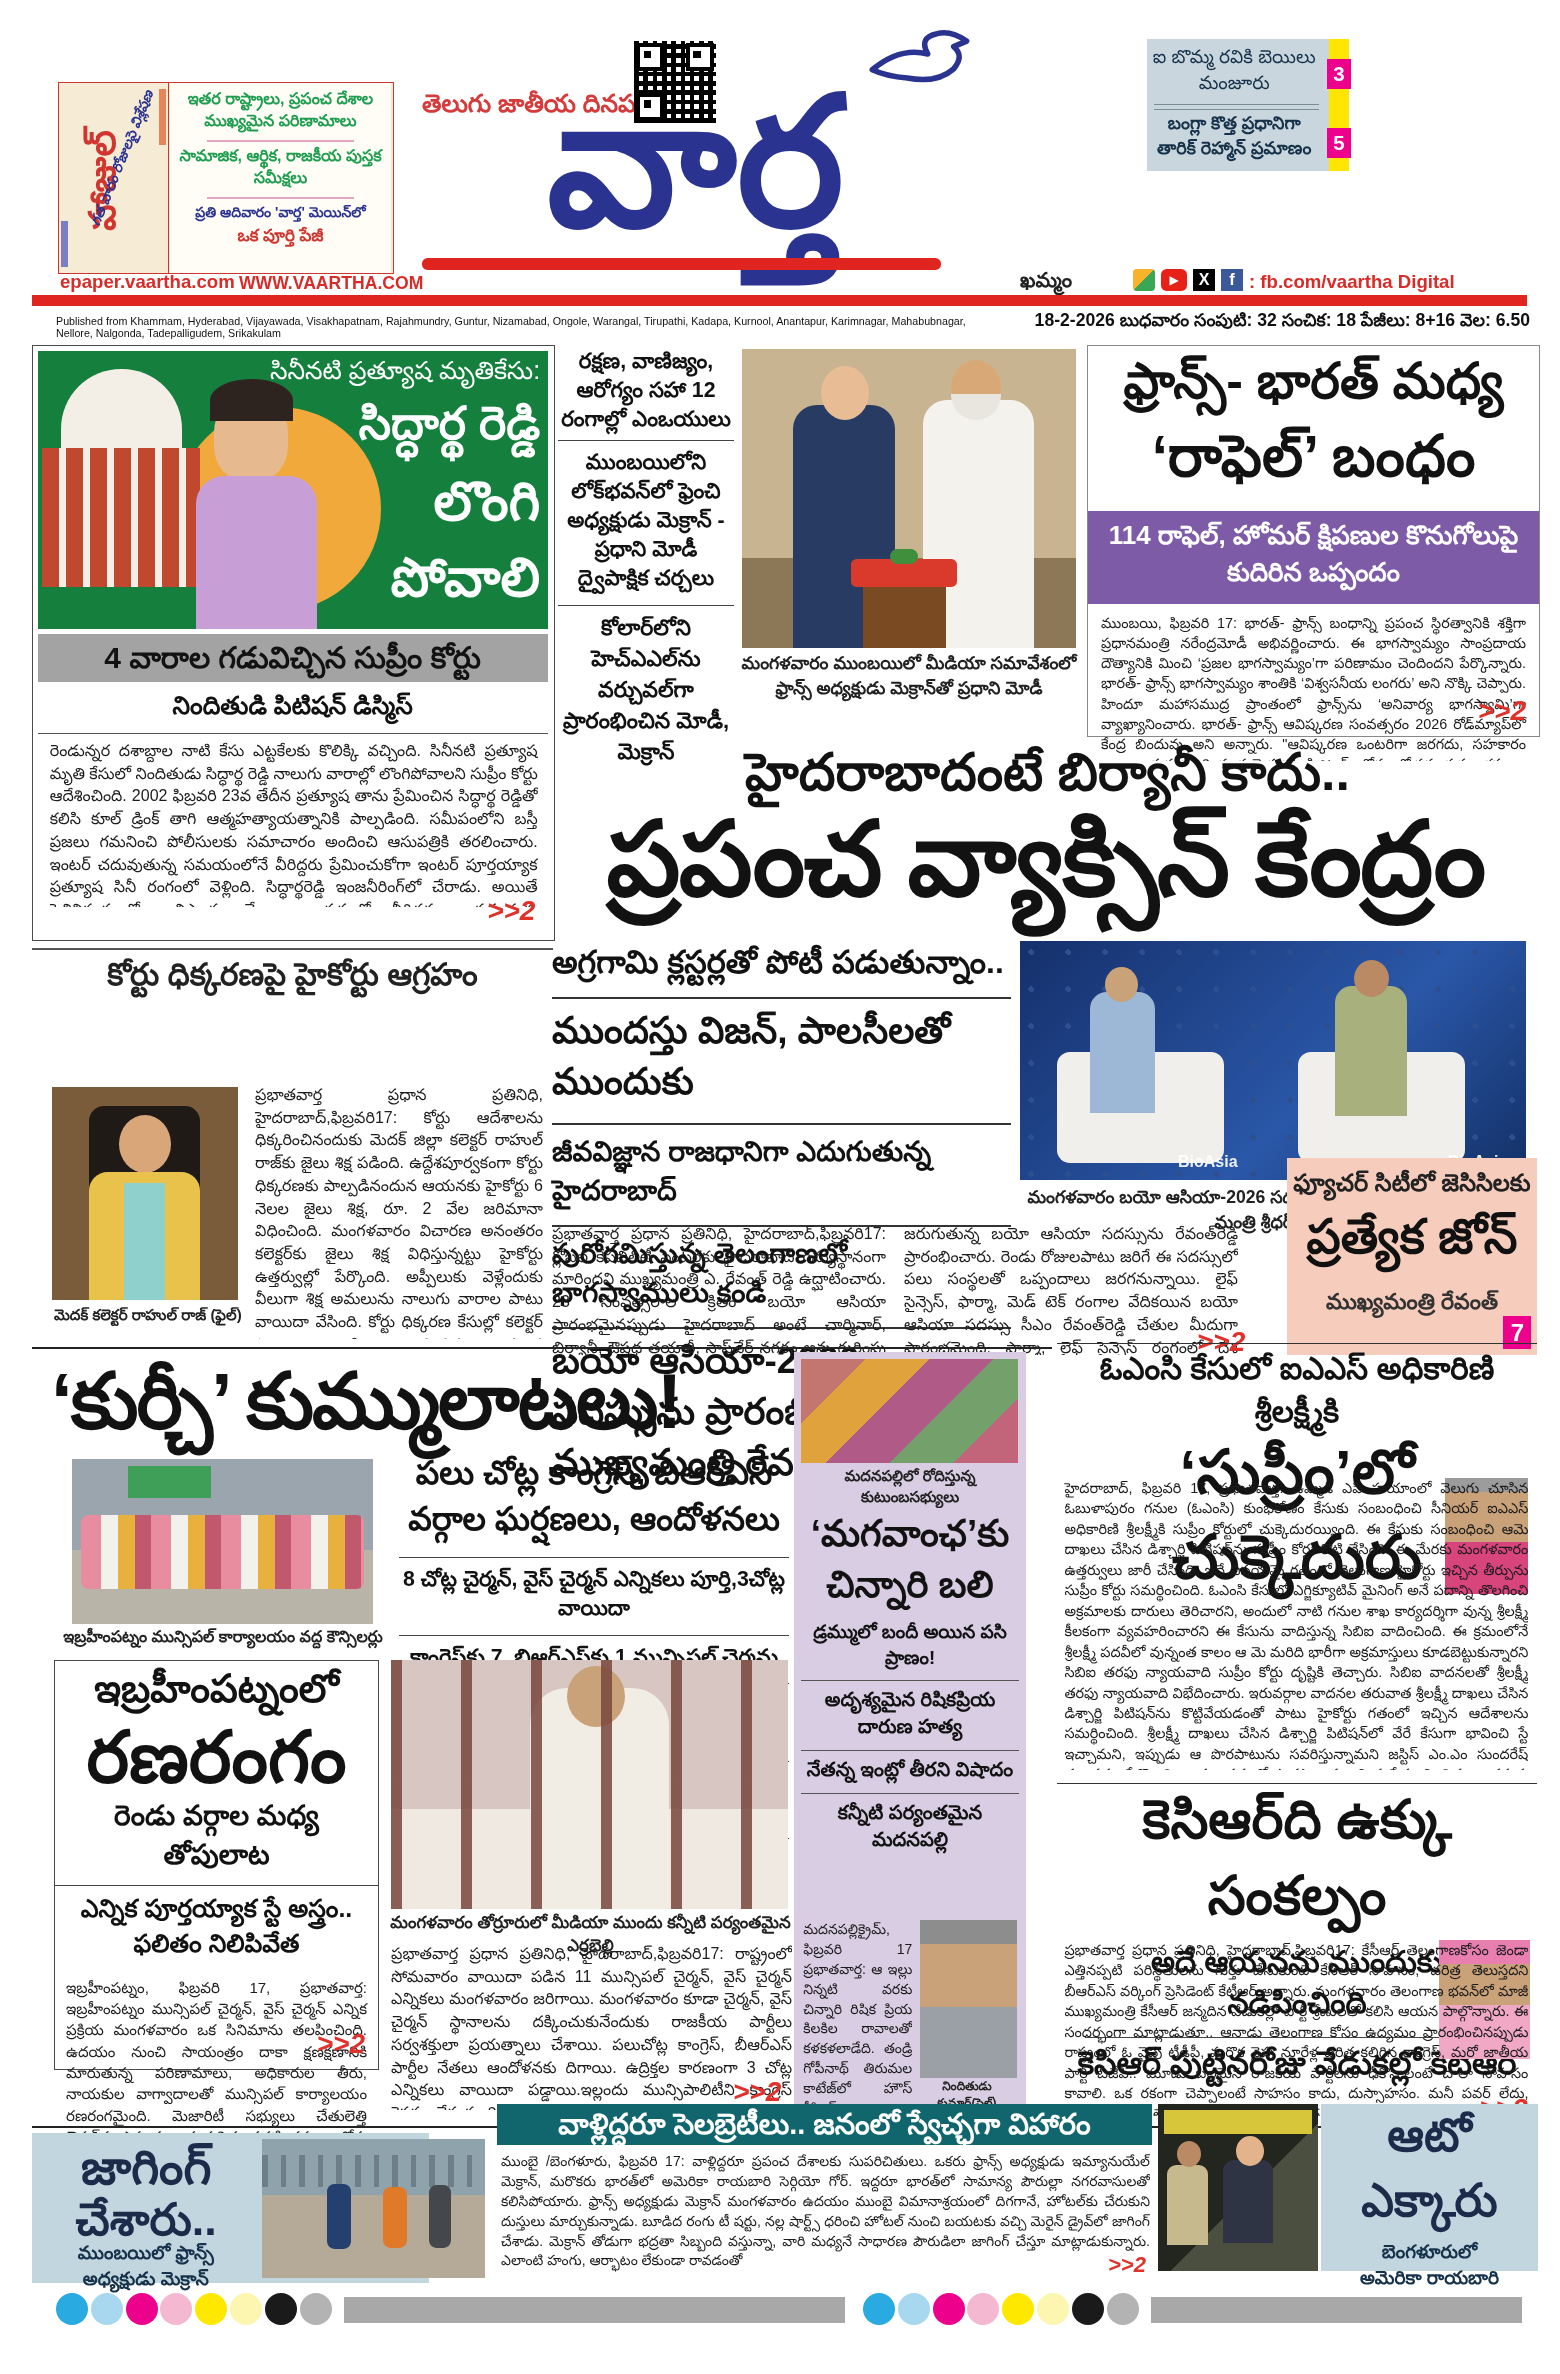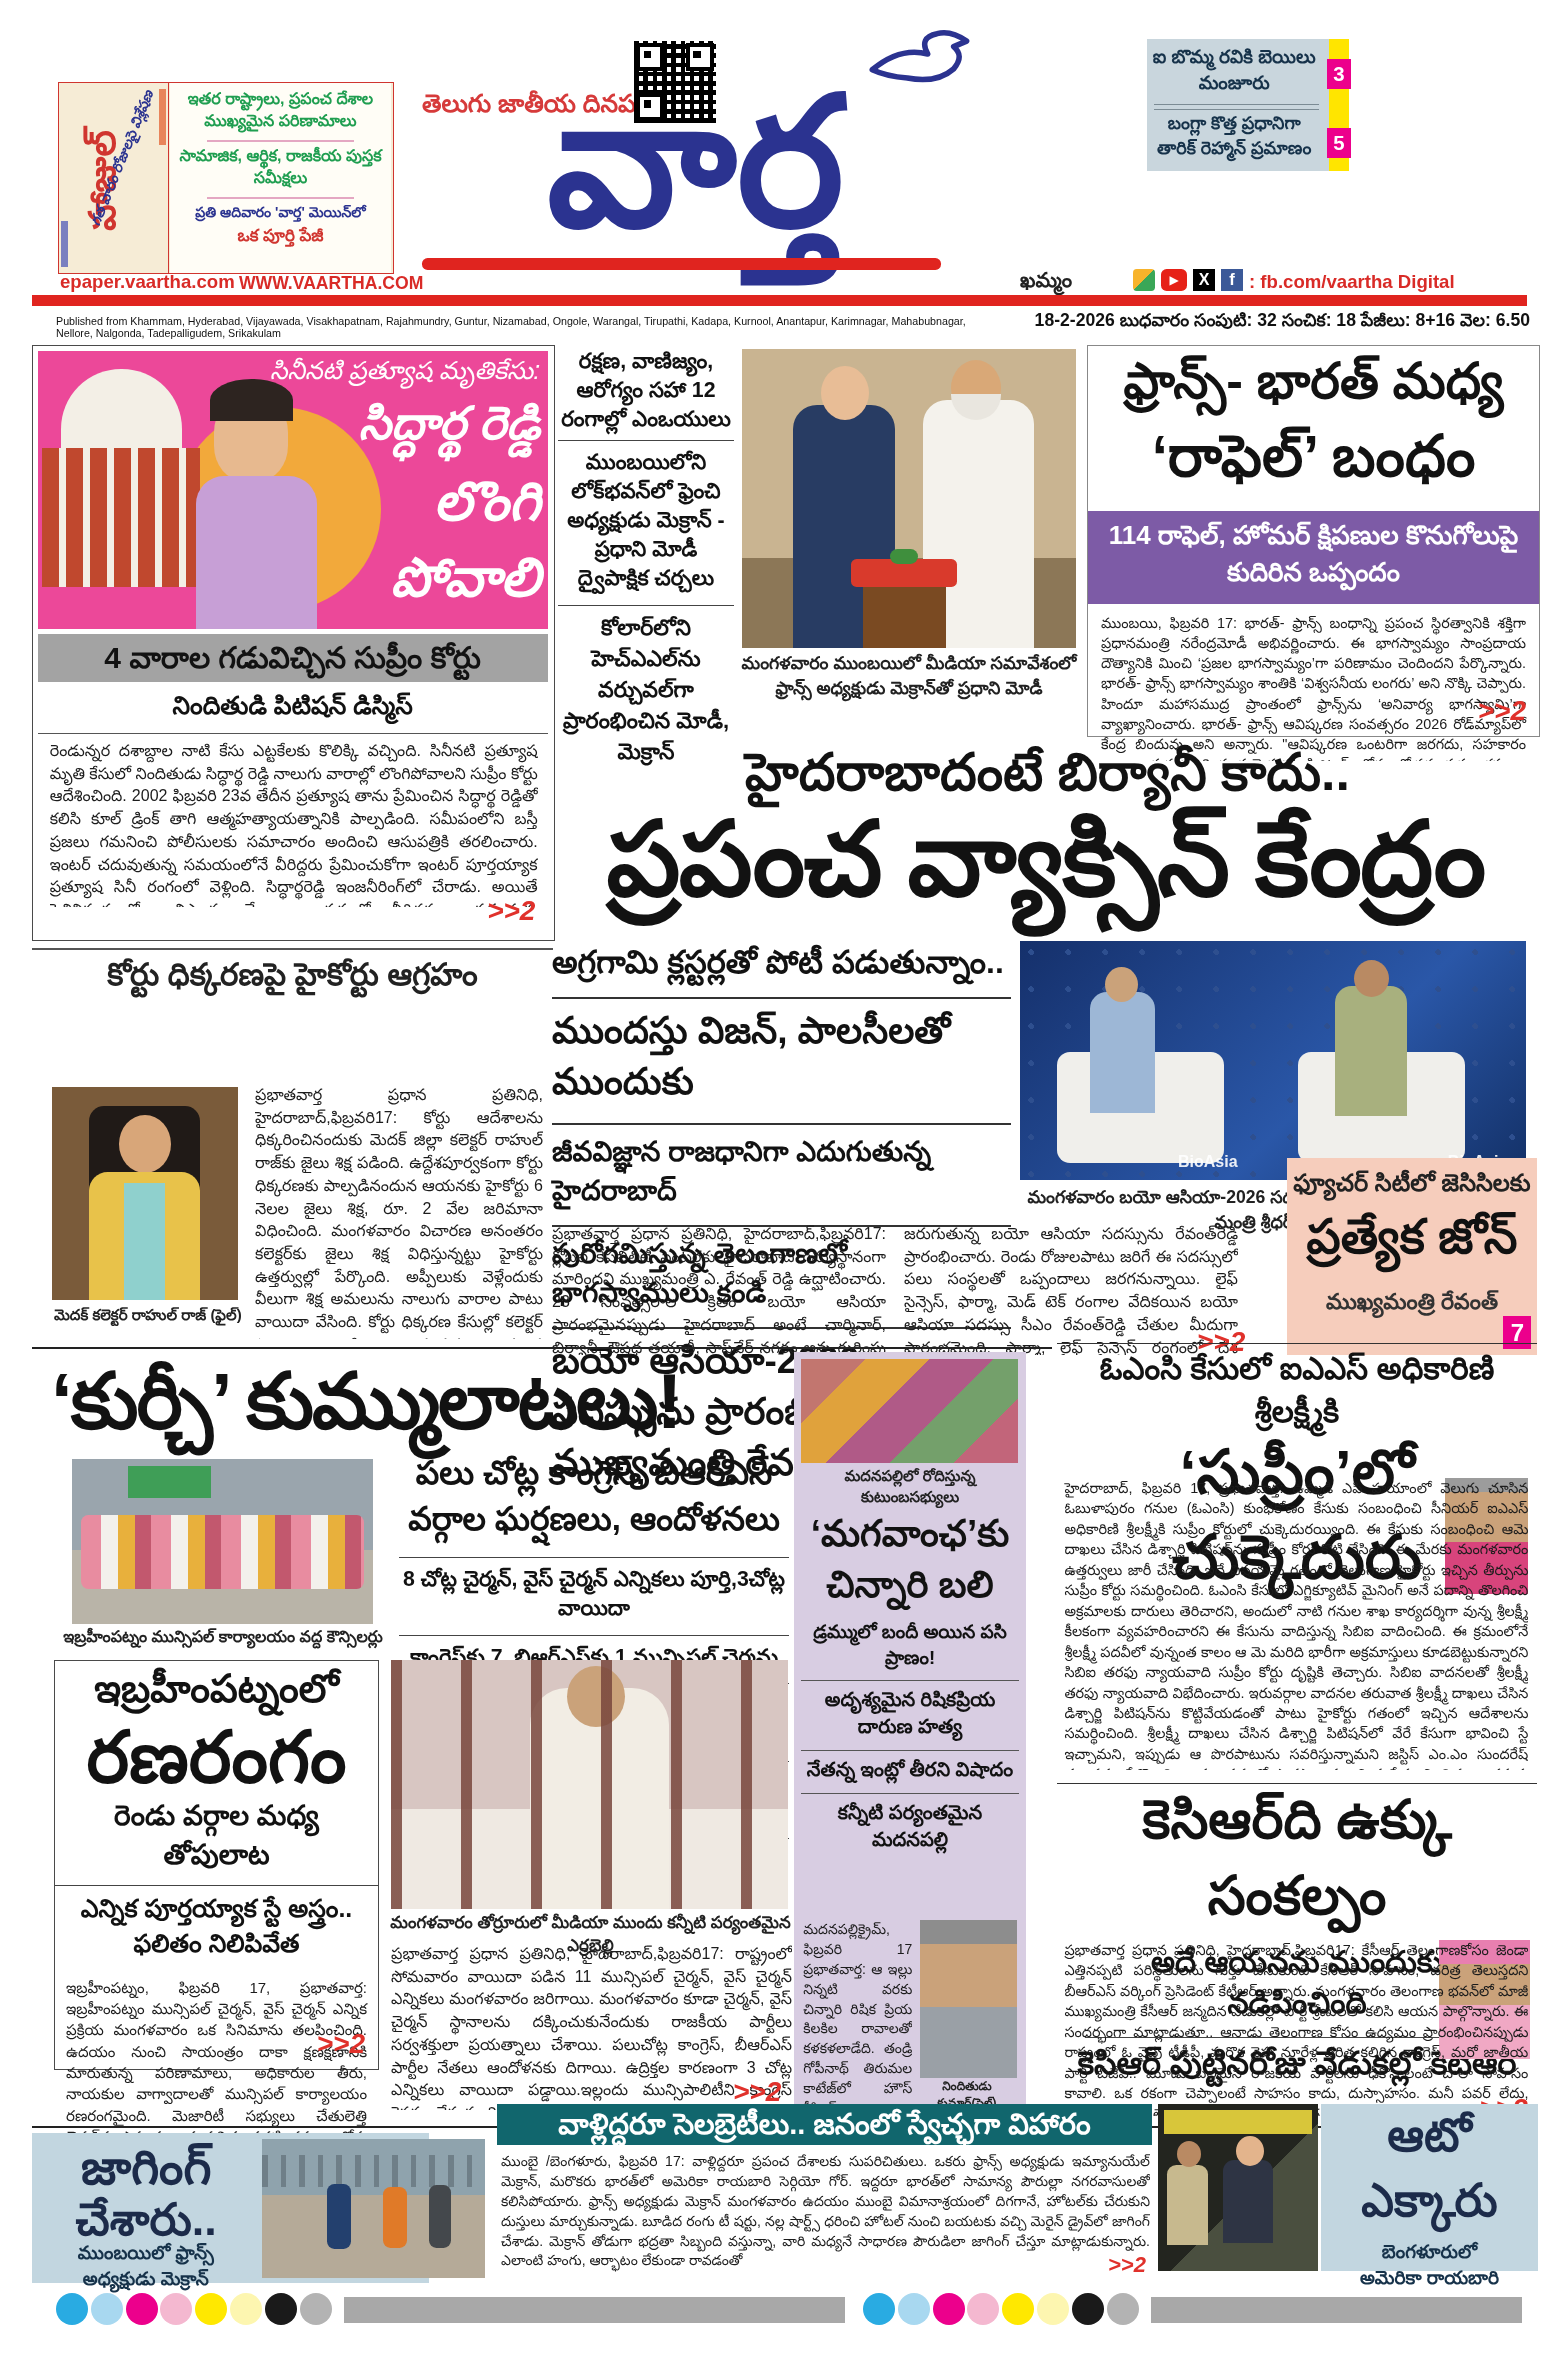--- a/index.html
+++ b/index.html
@@ -59,21 +59,21 @@
   <div class="abs" style="left:422px;top:258px;width:519px;height:12px;background:#e0241f;border-radius:5.6px;"></div>
 
   <div class="abs qr" style="left:634px;top:41px;width:82px;height:82px;">
     <div class="f" style="left:1.9px;top:1.9px;"></div>
     <div class="f" style="right:1.9px;top:1.9px;"></div>
     <div class="f" style="left:1.9px;bottom:1.9px;"></div>
   </div>
 
   <div class="abs" style="left:1147px;top:39px;width:202px;height:132px;background:#c9d6dd;">
     <div class="abs" style="right:0;top:0;width:20.4px;height:100%;background:#ffe500;"></div>
-    <div class="abs c" style="left:3.7px;top:7.4px;width:167px;font-weight:bold;font-size:18.6px;color:#16324a;">ఐ బొమ్మ రవికి బెయిలు మంజూరు</div>
+    <div class="abs c" style="left:3.7px;top:7.4px;width:167px;font-weight:normal;font-size:18.6px;color:#16324a;">ఐ బొమ్మ రవికి బెయిలు మంజూరు</div>
     <div class="abs badge" style="right:-1.9px;top:20.4px;width:24px;height:30px;font-size:20.4px;line-height:30px;">3</div>
     <div class="abs" style="left:7.4px;top:65px;width:165px;height:3.7px;border-top:1.9px solid #7b8b94;border-bottom:0.9px solid #7b8b94;"></div>
     <div class="abs c" style="left:3.7px;top:74px;width:167px;font-weight:bold;font-size:17.6px;color:#16324a;">బంగ్లా కొత్త ప్రధానిగా తారిక్ రెహ్మాన్ ప్రమాణం</div>
     <div class="abs badge" style="right:-1.9px;top:89px;width:24px;height:30px;font-size:20.4px;line-height:30px;">5</div>
   </div>
 
   <div class="abs red b" style="left:60px;top:271px;font-size:18.6px;">epaper.vaartha.com</div>
   <div class="abs red b" style="left:239px;top:273px;font-size:17.6px;">WWW.VAARTHA.COM</div>
   <div class="abs b" style="left:1020px;top:269px;font-size:20.4px;color:#222;">ఖమ్మం</div>
   <div class="abs" style="left:1133px;top:269px;width:22px;height:22px;background:linear-gradient(135deg,#f7b32b 50%,#3aa757 50%);border-radius:3.7px;"></div>
@@ -81,21 +81,21 @@
   <div class="abs" style="left:1193px;top:269px;width:22px;height:22px;background:#000;color:#fff;text-align:center;font-weight:bold;font-size:16px;line-height:22px;">X</div>
   <div class="abs" style="left:1221px;top:269px;width:22px;height:22px;background:#3b5998;color:#fff;text-align:center;font-weight:bold;font-size:16.7px;line-height:22px;">f</div>
   <div class="abs red b" style="left:1249px;top:271px;font-size:18.6px;">: fb.com/vaartha Digital</div>
 
   <div class="abs" style="left:32px;top:295px;width:1495px;height:11px;background:#e0241f;"></div>
 
   <div class="abs" style="left:56px;top:315px;width:928px;font-size:10.7px;color:#111;">Published from Khammam, Hyderabad, Vijayawada, Visakhapatnam, Rajahmundry, Guntur, Nizamabad, Ongole, Warangal, Tirupathi, Kadapa, Kurnool, Anantapur, Karimnagar, Mahabubnagar, Nellore, Nalgonda, Tadepalligudem, Srikakulam</div>
   <div class="abs b" style="left:1006px;top:310px;width:524px;font-size:17.6px;text-align:right;color:#111;">18-2-2026 బుధవారం సంపుటి: 32 సంచిక: 18 పేజీలు: 8+16 వెల: 6.50</div>
 
   <div class="abs boxed" style="left:32px;top:345px;width:521px;height:594px;background:#fff;">
-    <div class="abs" style="left:4.6px;top:4.6px;width:510px;height:278px;background:#ec4899;overflow:hidden;font-style:italic;">
+    <div class="abs" style="left:4.6px;top:4.6px;width:510px;height:278px;background:#15803d;overflow:hidden;">
       <div class="abs" style="left:139px;top:56px;width:204px;height:204px;border-radius:50%;background:#f2a93b;"></div>
       <div class="abs" style="left:23px;top:18.6px;width:121px;height:83px;border-radius:60px 60px 0 0;background:#f3efe6;"></div>
       <div class="abs" style="left:4.6px;top:97px;width:158px;height:139px;background:repeating-linear-gradient(90deg,#c0482e 0 16.7px,#f3efe6 16.7px 24px);"></div>
       <div class="abs" style="left:176px;top:42px;width:74px;height:88px;border-radius:45% 45% 40% 40%;background:#e7b98f;"></div>
       <div class="abs" style="left:172px;top:28px;width:83px;height:42px;border-radius:50% 50% 0 0;background:#2d2420;"></div>
       <div class="abs" style="left:158px;top:125px;width:121px;height:158px;border-radius:28px 28px 0 0;background:#c79fd6;"></div>
       <div class="abs white" style="right:7.4px;top:5.6px;width:306px;font-size:25px;text-align:right;">సినీనటి ప్రత్యూష మృతికేసు:</div>
       <div class="abs white b" style="right:7.4px;top:45px;width:306px;font-size:46px;text-align:right;">సిద్ధార్థ రెడ్డి</div>
       <div class="abs white b" style="right:7.4px;top:119px;width:306px;font-size:54px;text-align:right;">లొంగి</div>
       <div class="abs white b" style="right:7.4px;top:195px;width:306px;font-size:54px;text-align:right;">పోవాలి</div>

